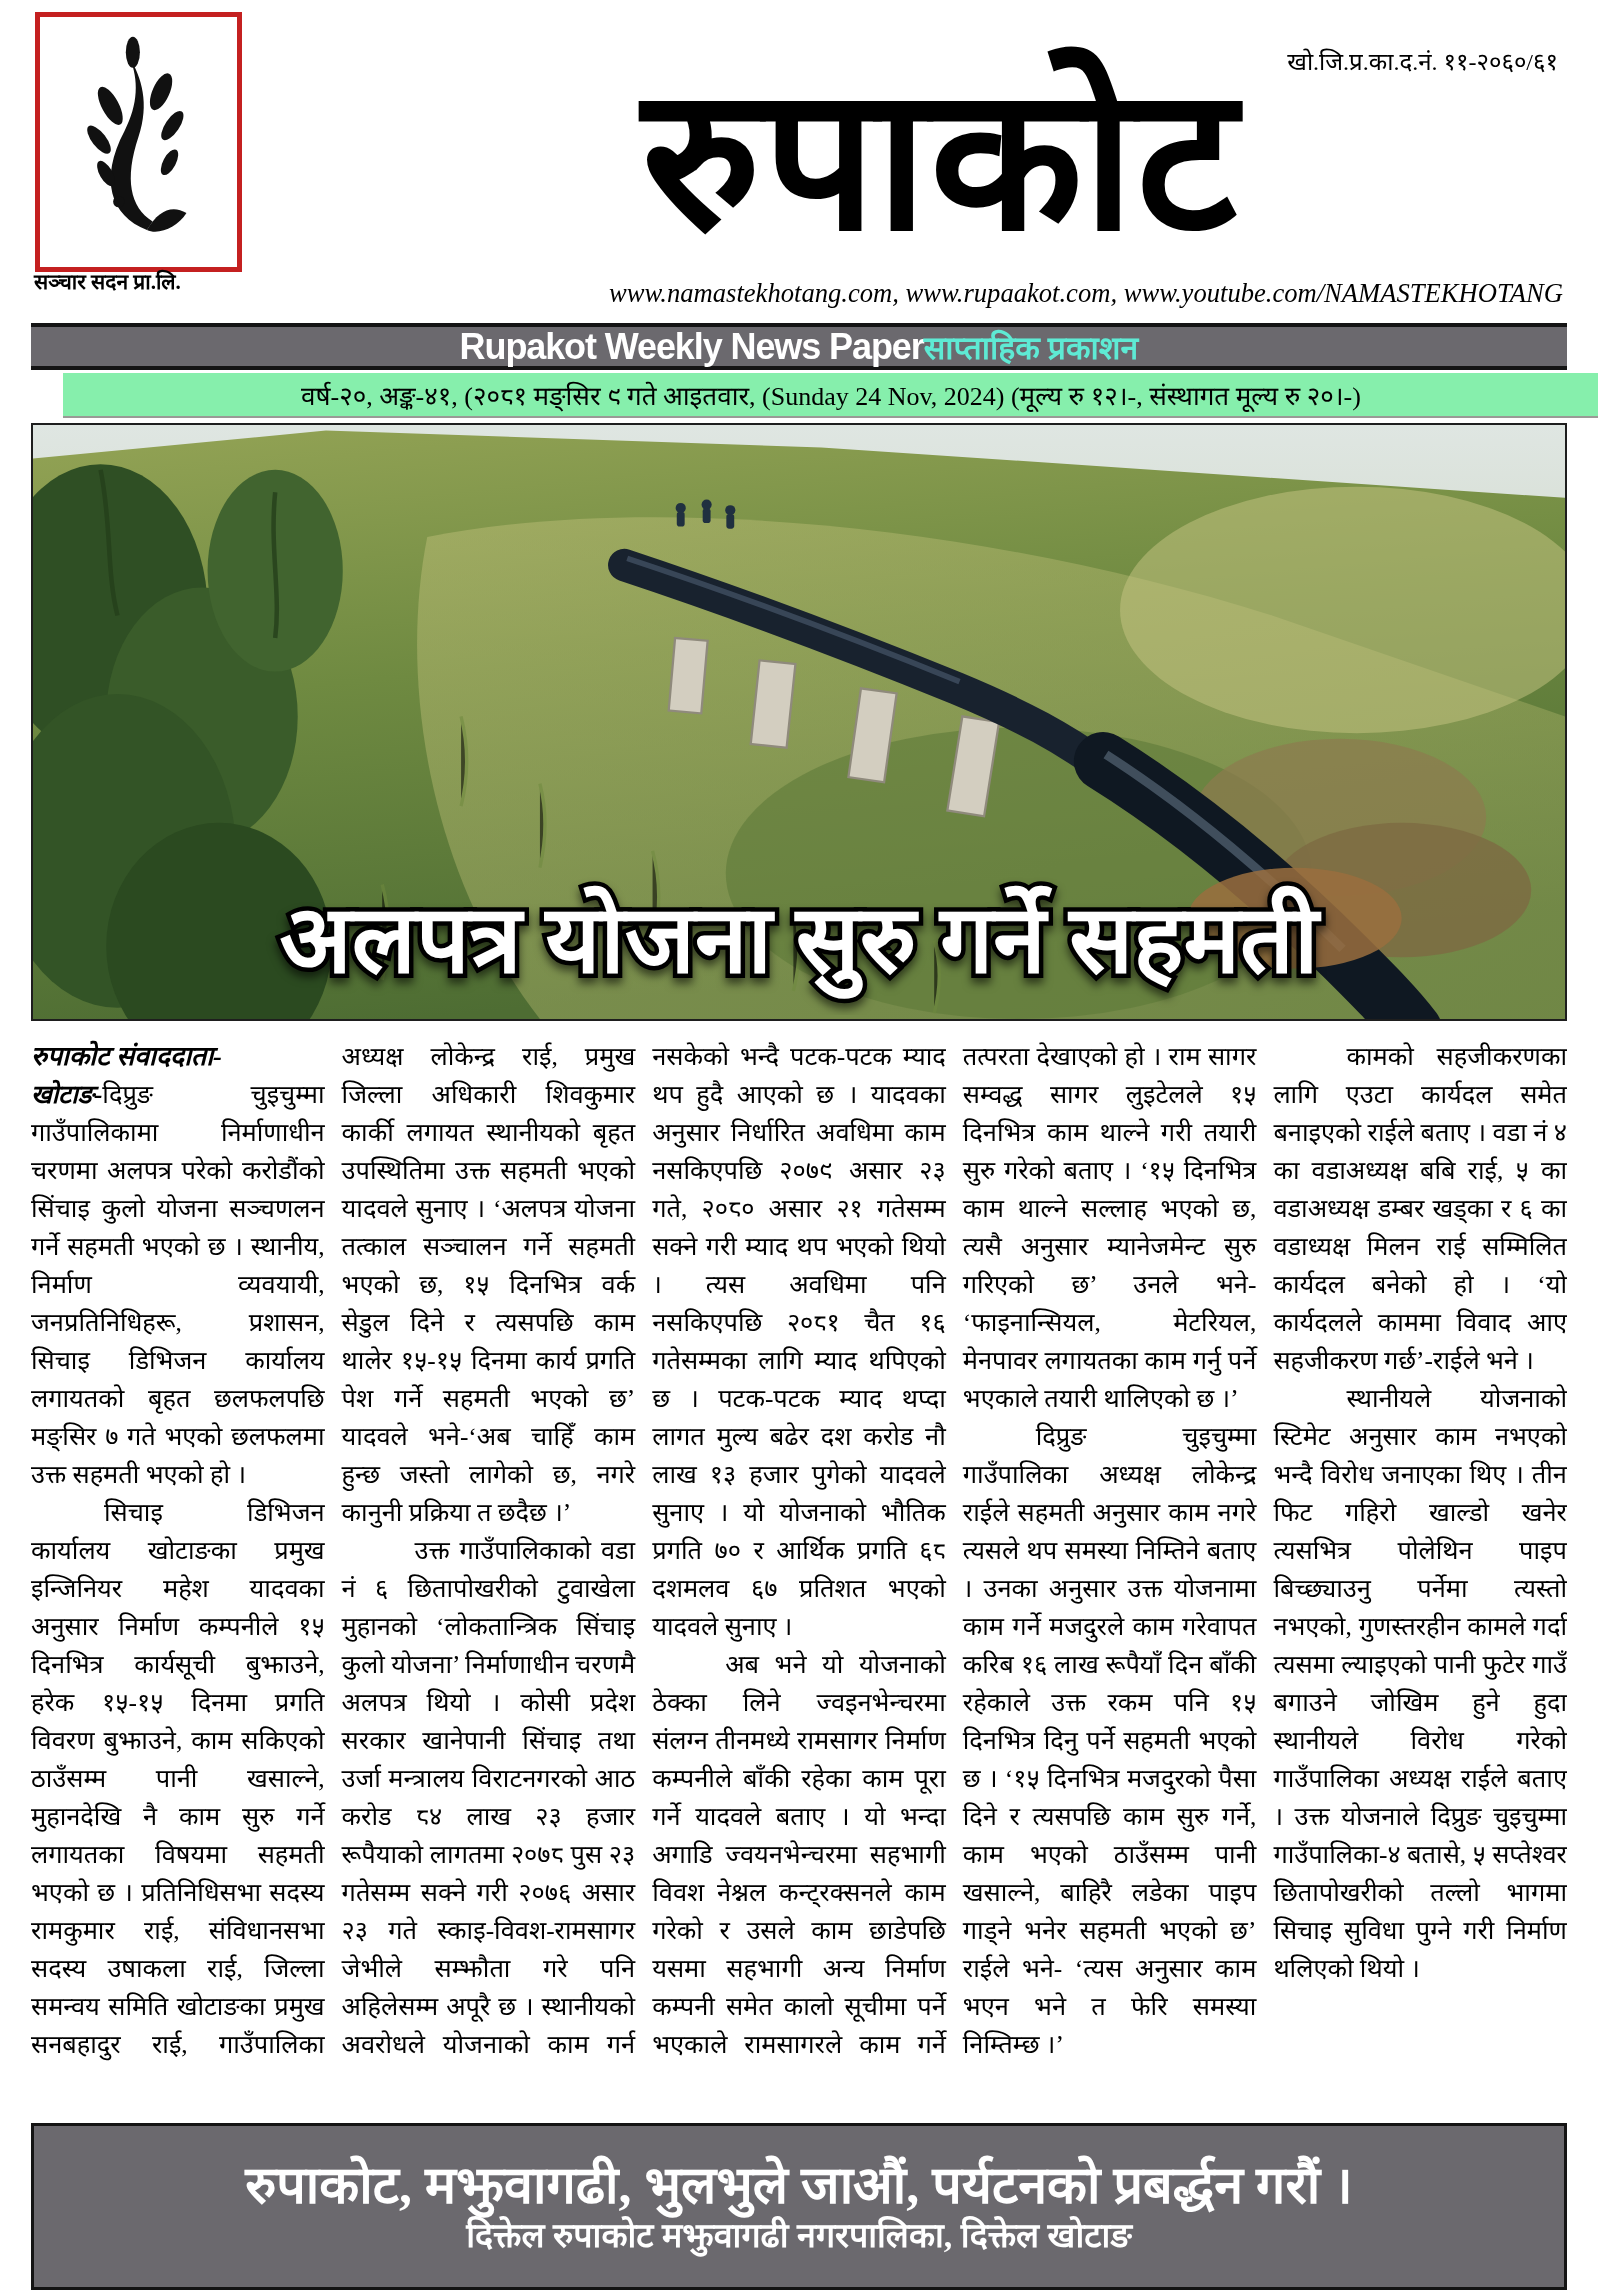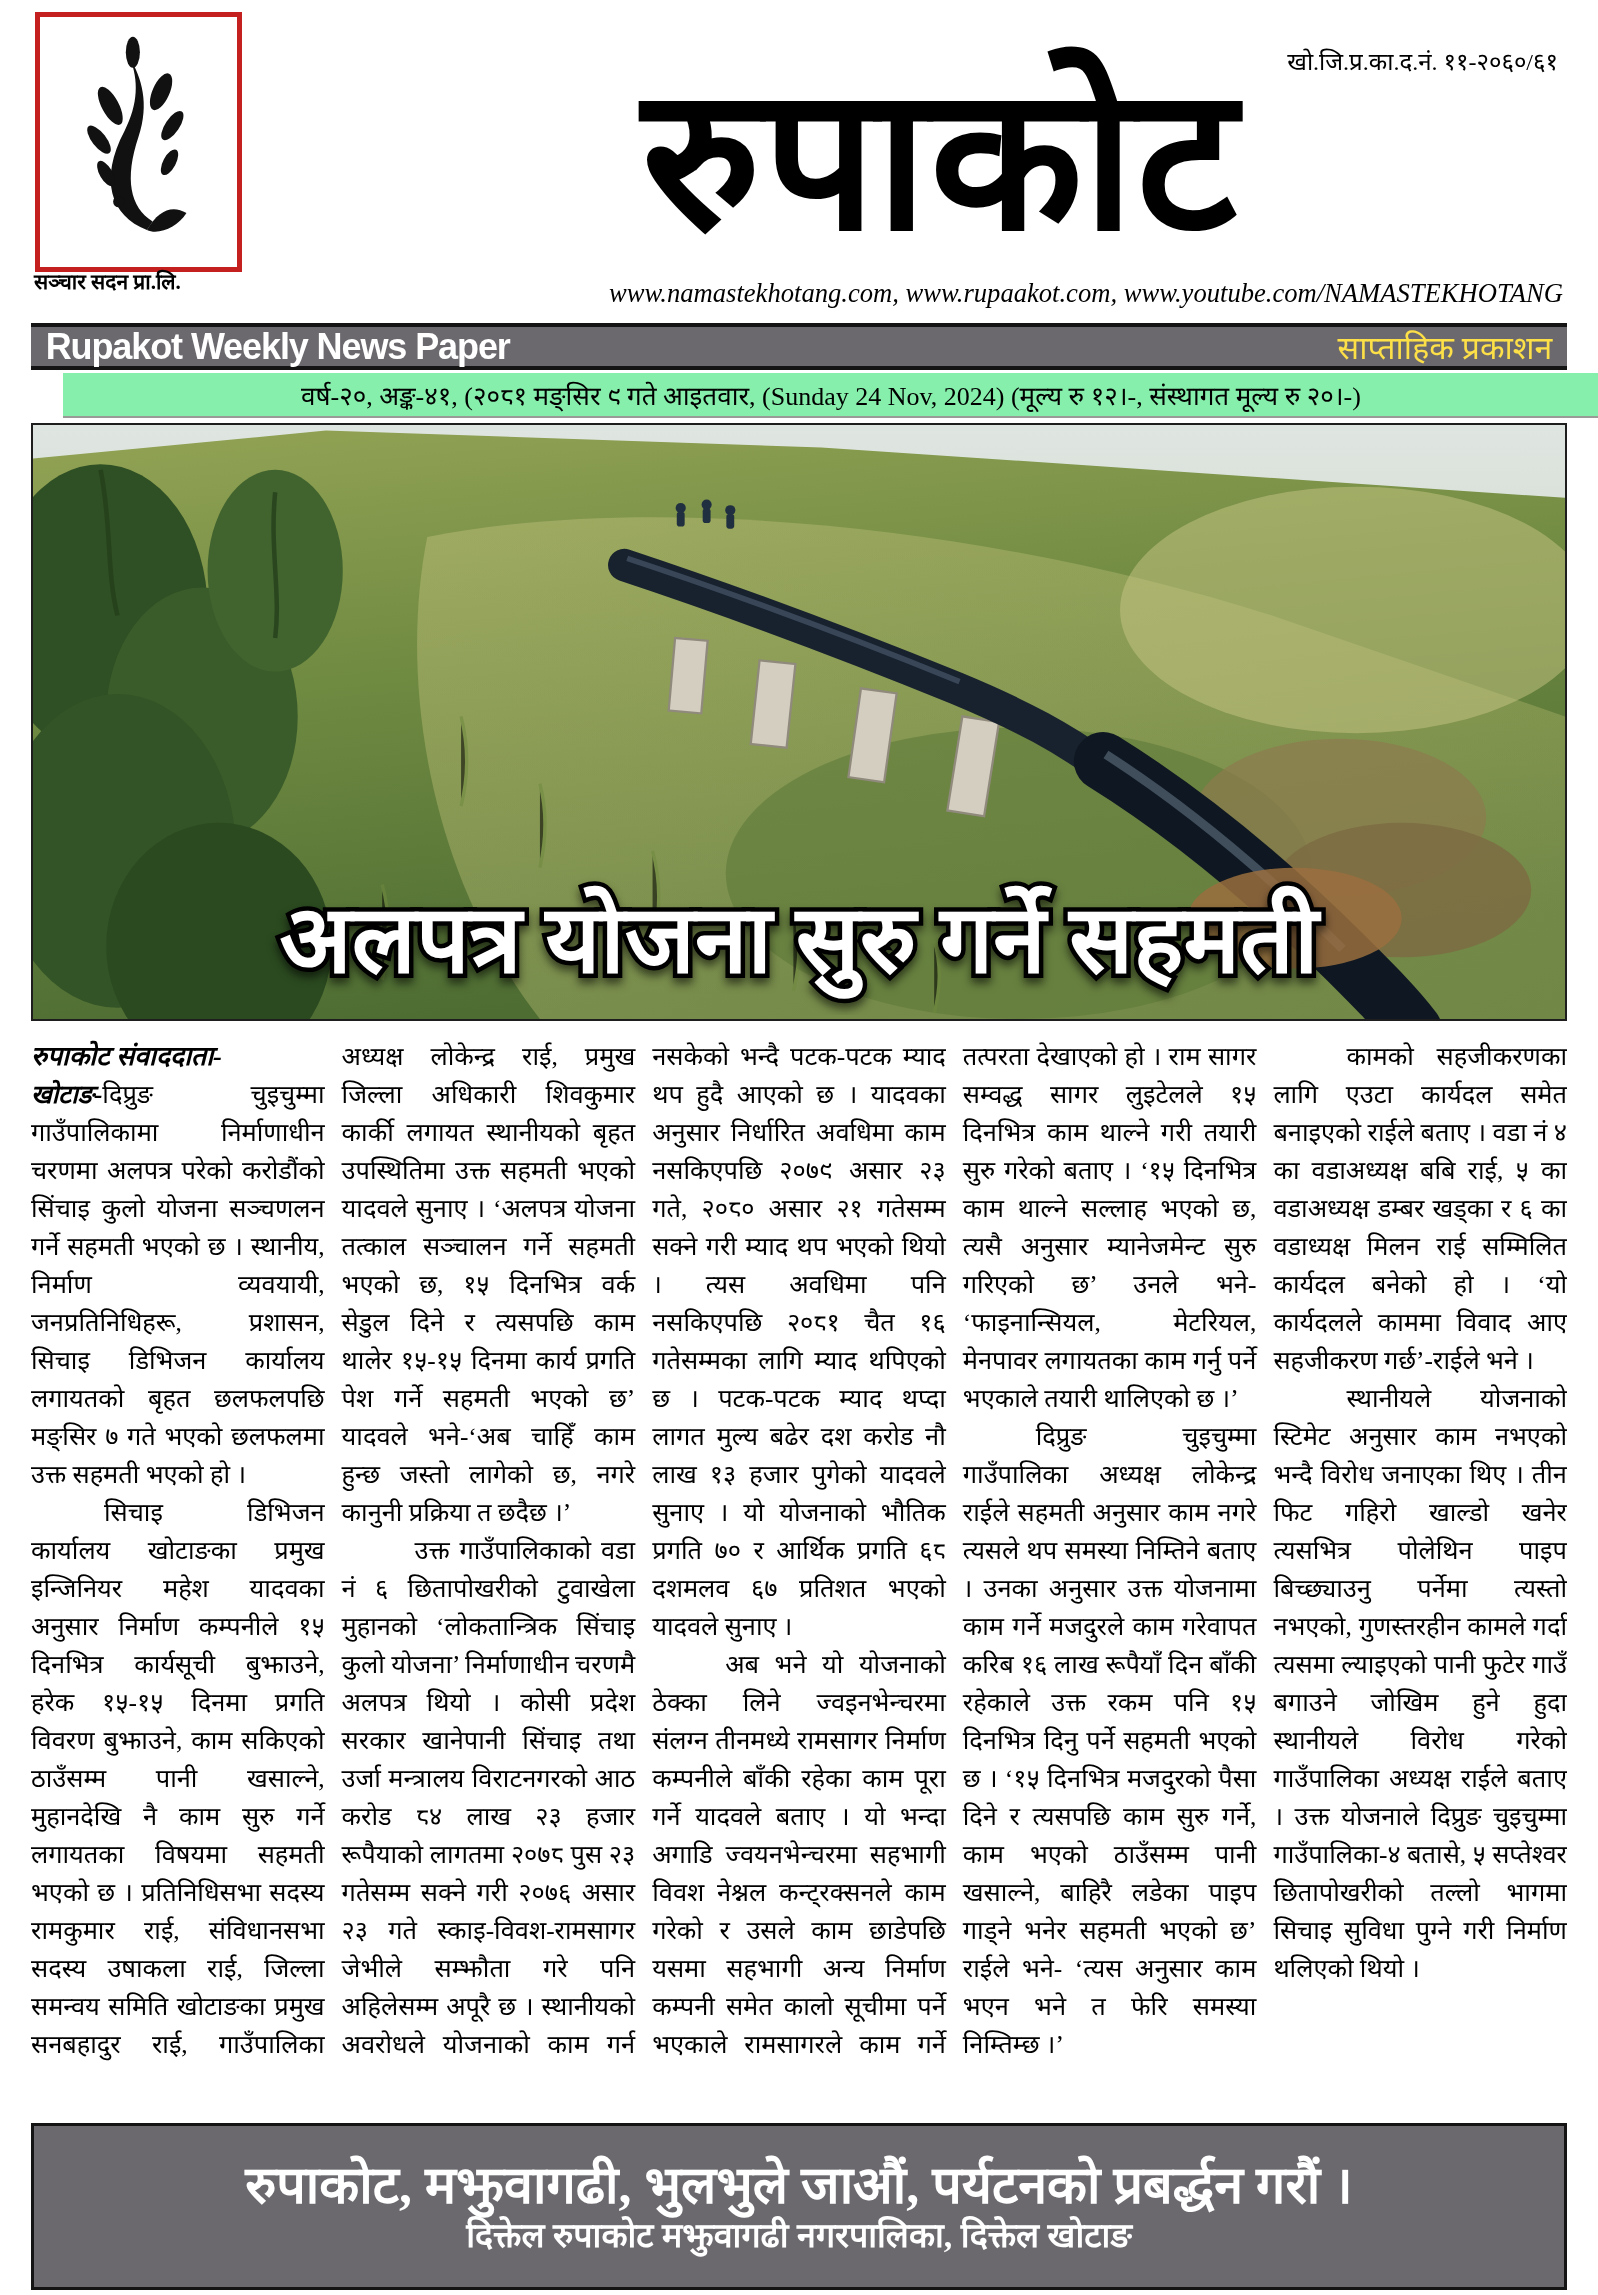--- a/index.html
+++ b/index.html
@@ -37,29 +37,29 @@
   .masthead-urls{
     position:absolute;right:35px;top:278px;width:1017px;
     font-size:26.6px;font-style:italic;text-align:right;
     font-family:"Liberation Serif", serif;white-space:nowrap;
   }
   
   .top-bar{
     position:absolute;left:31px;top:323px;width:1536px;height:47px;
     background:#6b696e;border-top:4px solid #141414;border-bottom:4px solid #141414;
     box-sizing:border-box;
-    display:flex;align-items:center;justify-content:space-between;
+    display:flex;align-items:center;justify-content:center;
     padding:0 14.7px;
   }
   .top-bar .left{
     color:#fff;font-family:"Liberation Sans", sans-serif;
     font-weight:bold;font-size:36px;letter-spacing:-1.1px;white-space:nowrap;
   }
   .top-bar .right{
-    color:#fde047;font-weight:normal;font-size:32px;white-space:nowrap;
+    color:#5eead4;font-weight:bold;font-size:32px;white-space:nowrap;
     font-family:"Liberation Serif", serif;
   }
   
   .date-strip{
     position:absolute;left:31px;top:373px;width:1536px;height:45px;
     background:#86efac;border-bottom:2.8px solid #9a9a96;box-sizing:border-box;
     display:flex;align-items:center;justify-content:center;
     font-size:26px;white-space:nowrap;margin-left:32px;
   }
   

